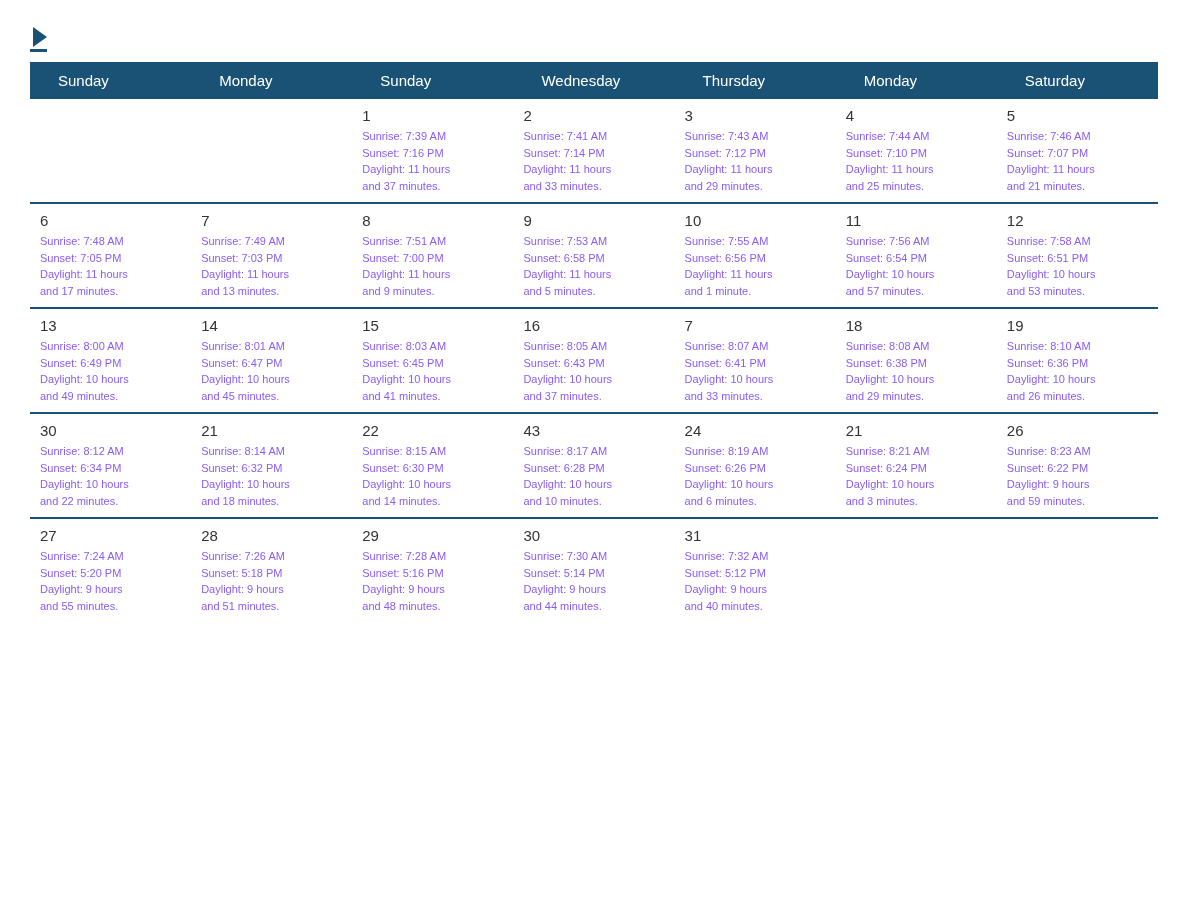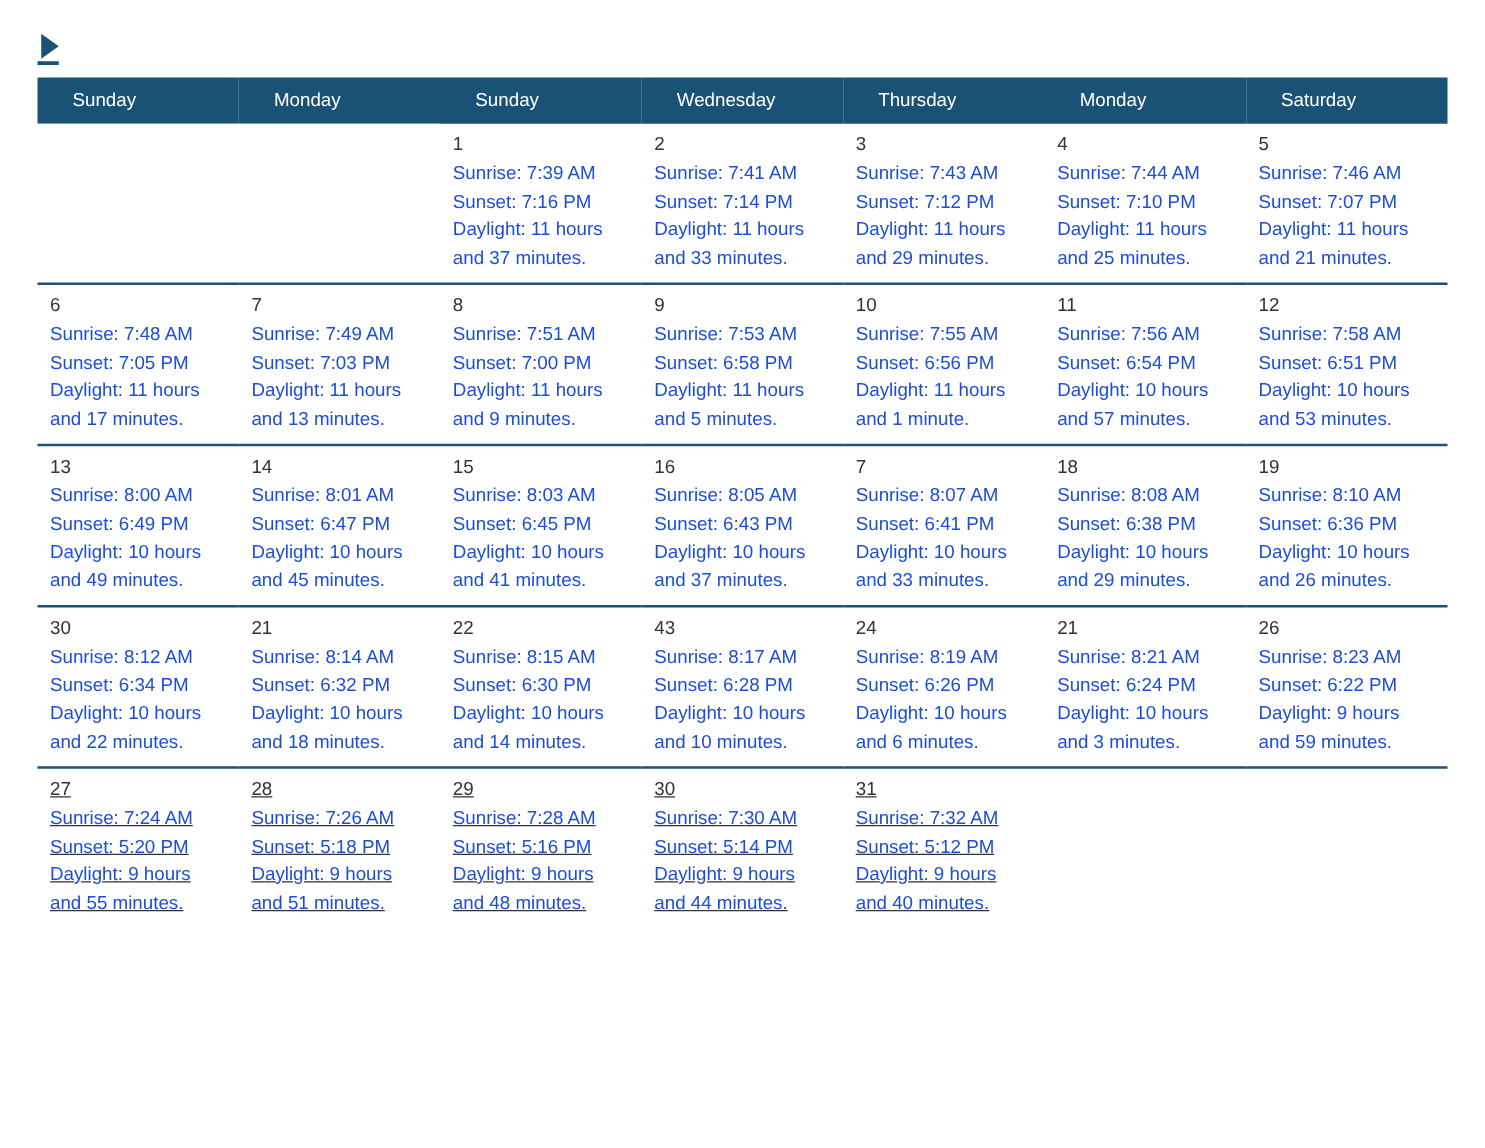--- a/index.html
+++ b/index.html
@@ -90,30 +90,29 @@
       min-height: 90px;
     }
     .day-num {
       font-size: 15px;
       font-weight: normal;
       color: #333;
       display: block;
       margin-bottom: 4px;
     }
     .day-info {
-      font-size: 15px;
-      color: #1d4ed8;
+      font-size: 11px;
+      color: #8b5cf6;
       line-height: 1.5;
     }
     .empty-cell {
       background: #fff;
     }
     tr:last-child td {
       border-bottom: none;
-      text-decoration: underline;
     }
     .row-divider td {
       border-top: 2px solid #1a5276;
     }
   </style>
 </head>
 <body>
 
 <div class="header-section">
   <div class="logo">

